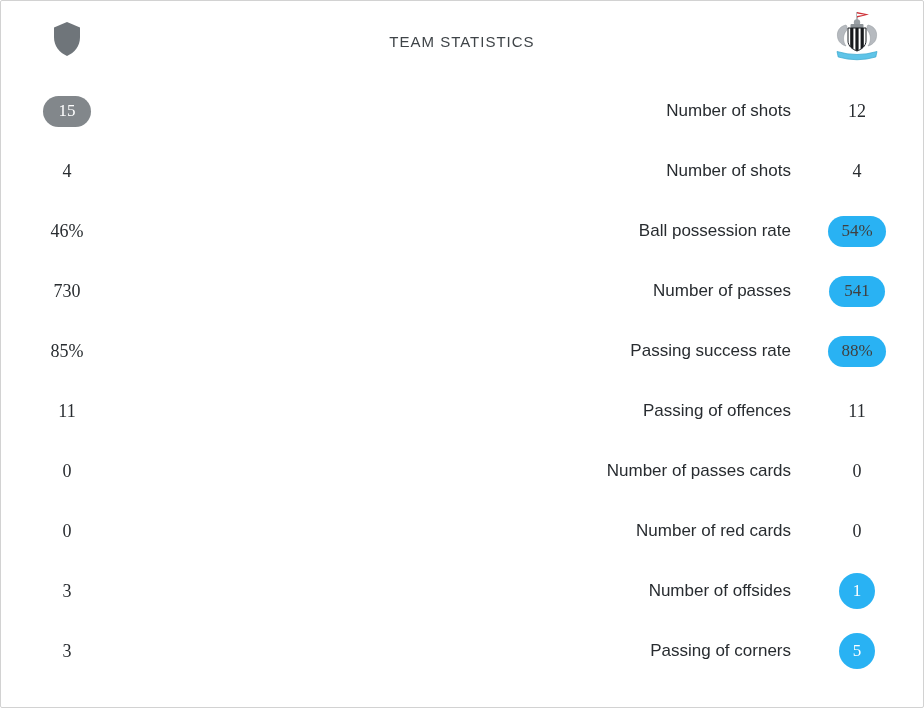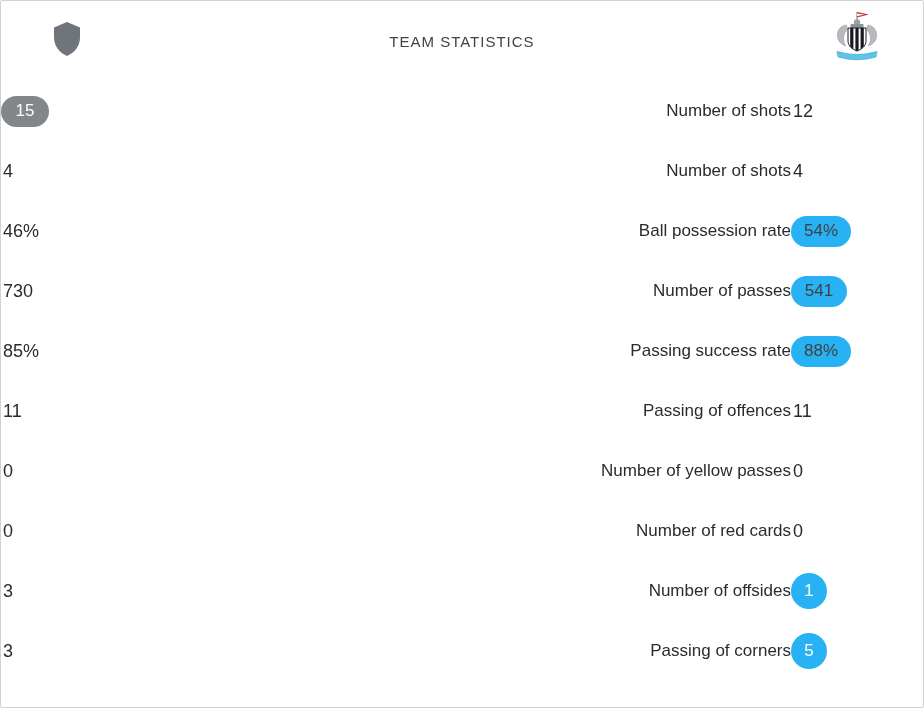--- a/index.html
+++ b/index.html
@@ -27,23 +27,24 @@
     font-weight: 400;
   }
   .rows { display: block; }
   .stat-row {
     display: grid;
     grid-template-columns: 132px 1fr 132px;
     align-items: center;
     height: 60px;
   }
   .value {
-    display: flex; justify-content: flex-start; align-items: center;
+    display: flex; justify-content: center; align-items: center;
     font-size: 18px;
     color: #282c30;
+    font-family: Liberation Serif, serif;
   }
   .value > span {
     display: inline-flex; justify-content: center; align-items: center;
     min-height: 31px;
     border-radius: 16px;
     padding: 0 2px;
   }
   .label {
     text-align: right;
     font-size: 17px;
@@ -175,21 +176,21 @@
     <div class="label">Passing of offences</div>
     <div class="value away">
           <span>11</span>
         </div>
   </div>
 
   <div class="stat-row">
     <div class="value home">
           <span>0</span>
         </div>
-    <div class="label">Number of yellow passes</div>
+    <div class="label">Number of passes cards</div>
     <div class="value away">
           <span>0</span>
         </div>
   </div>
 
   <div class="stat-row">
     <div class="value home">
           <span>0</span>
         </div>
     <div class="label">Number of red cards</div>

